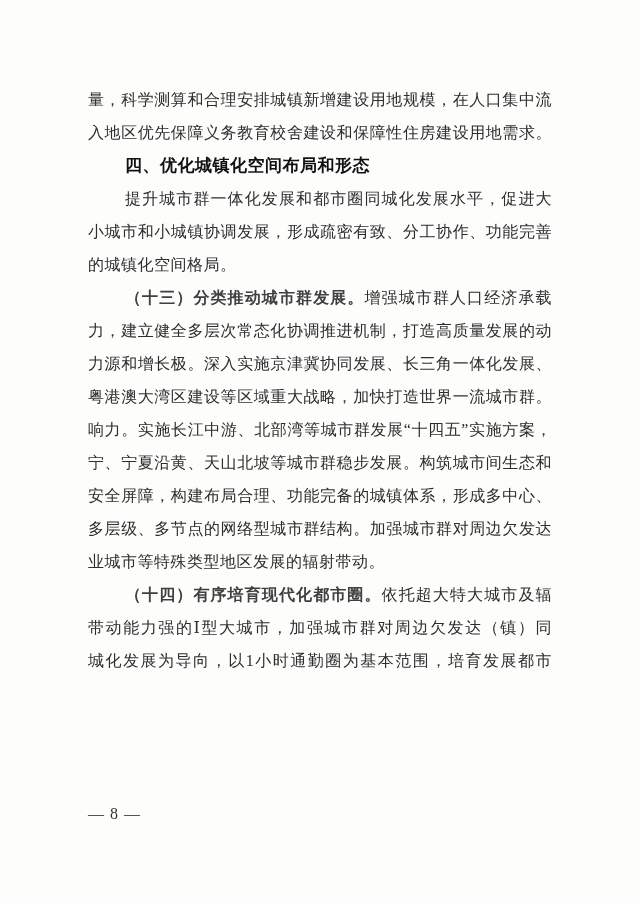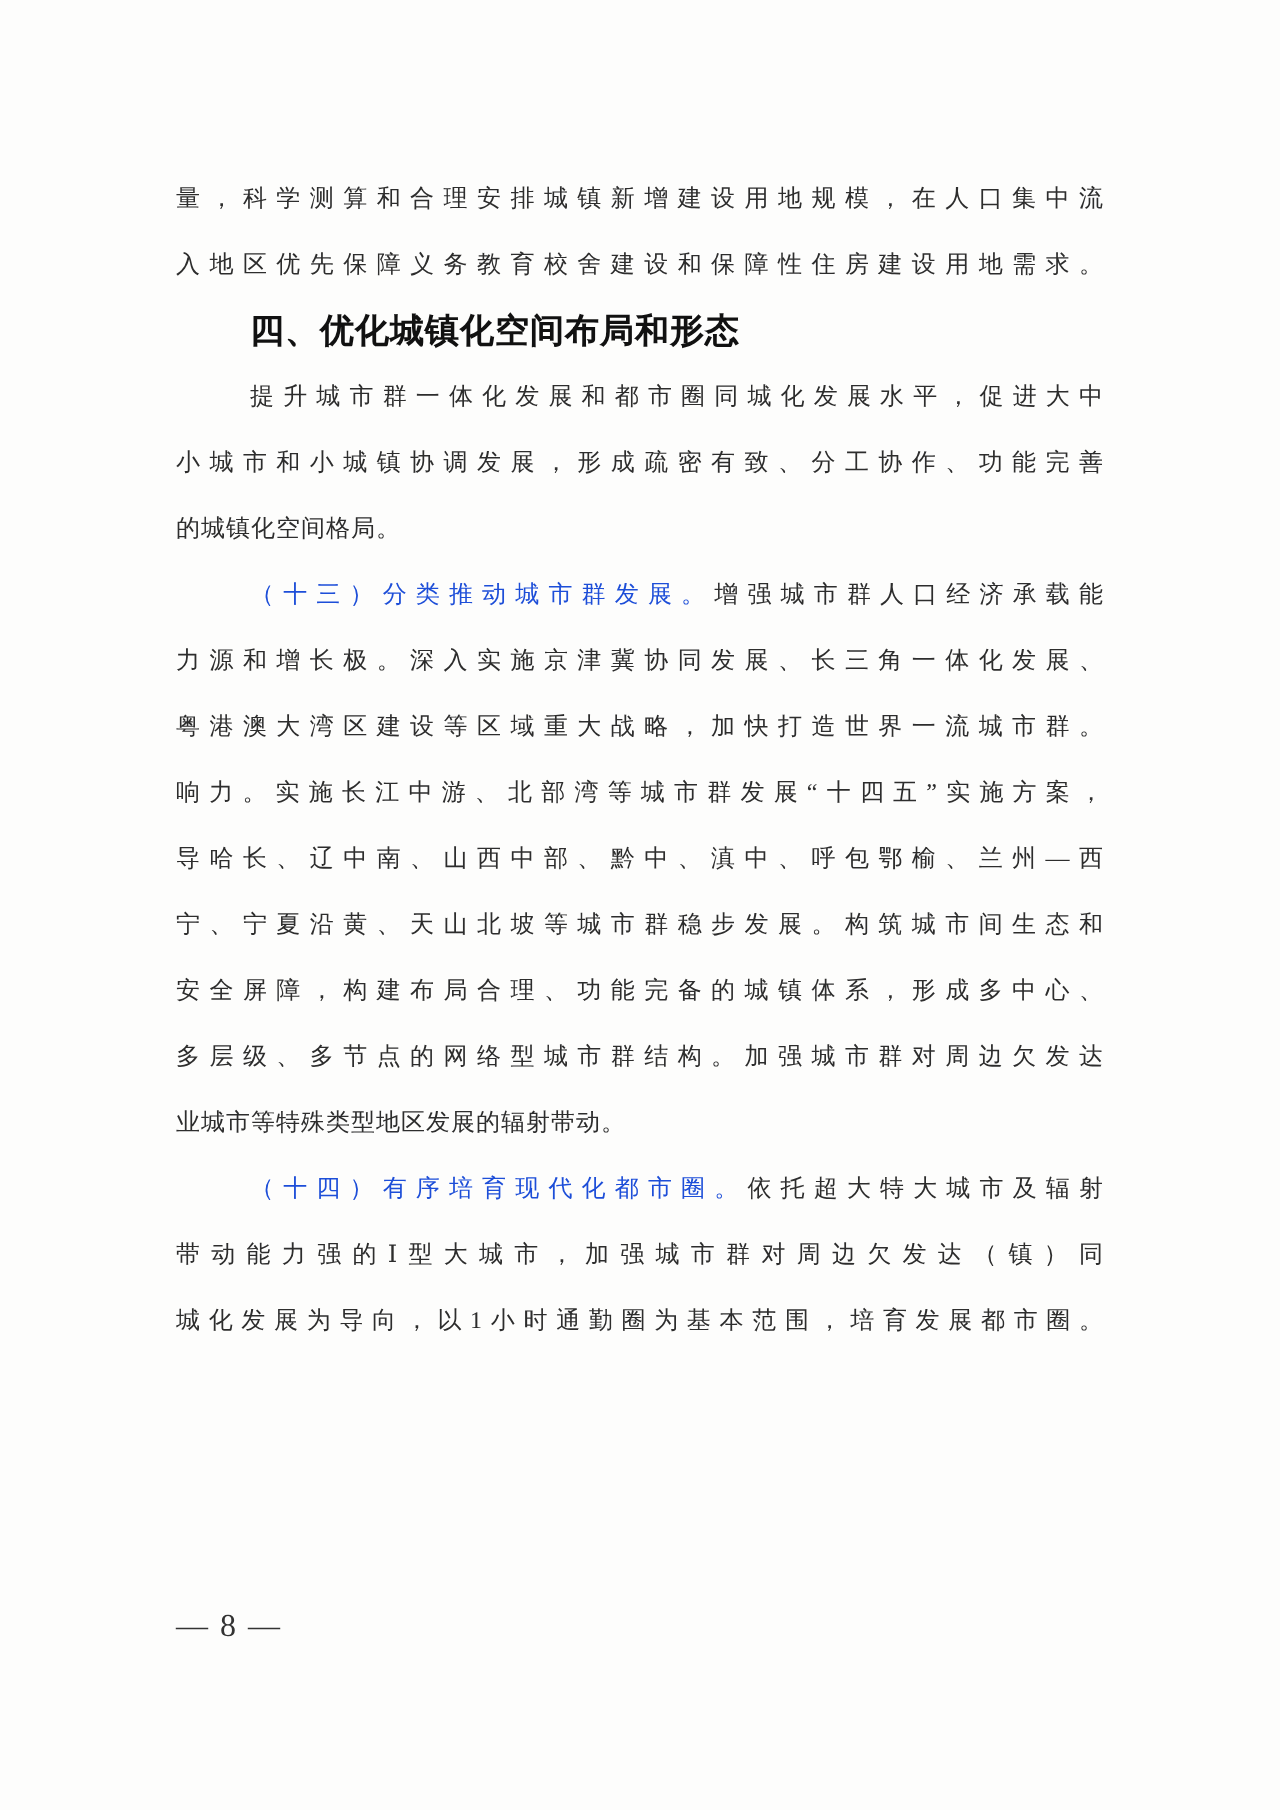--- a/index.html
+++ b/index.html
@@ -18,21 +18,21 @@
   }
   .content {
     position: absolute;
     left: 88px;
     top: 83px;
     width: 464px;
   }
   .line {
     height: 33px;
     line-height: 33px;
-    font-size: 12px;
+    font-size: 16px;
     text-align: justify;
     text-align-last: justify;
     text-justify: inter-character;
     overflow: hidden;
     letter-spacing: 0.5px;
   }
   .noj {
     text-align: left;
     text-align-last: left;
   }
@@ -41,22 +41,22 @@
   }
   .heading {
     font-family: "Liberation Sans", "DejaVu Sans", sans-serif;
     font-weight: 700;
     font-size: 17px;
     color: #111111;
     text-align: right;
     text-align-last: left;
   }
   .lead {
-    font-weight: 400;
-    color: #1d4ed8;
+    font-weight: 700;
+    color: #404040;
   }
   .page-number {
     position: absolute;
     left: 88px;
     top: 797px;
     height: 33px;
     line-height: 33px;
     font-size: 16px;
     color: #333333;
     letter-spacing: 1px;
@@ -73,24 +73,24 @@
 
     <div class="line heading indent">四、优化城镇化空间布局和形态</div>
 
     <div class="line indent">提升城市群一体化发展和都市圈同城化发展水平，促进大中</div>
     <div class="line">小城市和小城镇协调发展，形成疏密有致、分工协作、功能完善</div>
     <div class="line noj">的城镇化空间格局。</div>
 
     <div class="line indent">
       <span class="lead">（十三）分类推动城市群发展。</span><span>增强城市群人口经济承载能</span>
     </div>
+    <div class="line">力，建立健全多层次常态化协调推进机制，打造高质量发展的动</div>
     <div class="line">力源和增长极。深入实施京津冀协同发展、长三角一体化发展、</div>
     <div class="line">粤港澳大湾区建设等区域重大战略，加快打造世界一流城市群。</div>
     <div class="line">响力。实施长江中游、北部湾等城市群发展“十四五”实施方案，</div>
-    <div class="line">导哈长、辽中南、山西中部、黔中、滇中、呼包鄂榆、兰州—西</div>
     <div class="line">宁、宁夏沿黄、天山北坡等城市群稳步发展。构筑城市间生态和</div>
     <div class="line">安全屏障，构建布局合理、功能完备的城镇体系，形成多中心、</div>
     <div class="line">多层级、多节点的网络型城市群结构。加强城市群对周边欠发达</div>
     <div class="line noj">业城市等特殊类型地区发展的辐射带动。</div>
 
     <div class="line indent">
       <span class="lead">（十四）有序培育现代化都市圈。</span><span>依托超大特大城市及辐射</span>
     </div>
     <div class="line">带动能力强的Ⅰ型大城市，加强城市群对周边欠发达（镇）同</div>
     <div class="line">城化发展为导向，以1小时通勤圈为基本范围，培育发展都市圈。</div>

